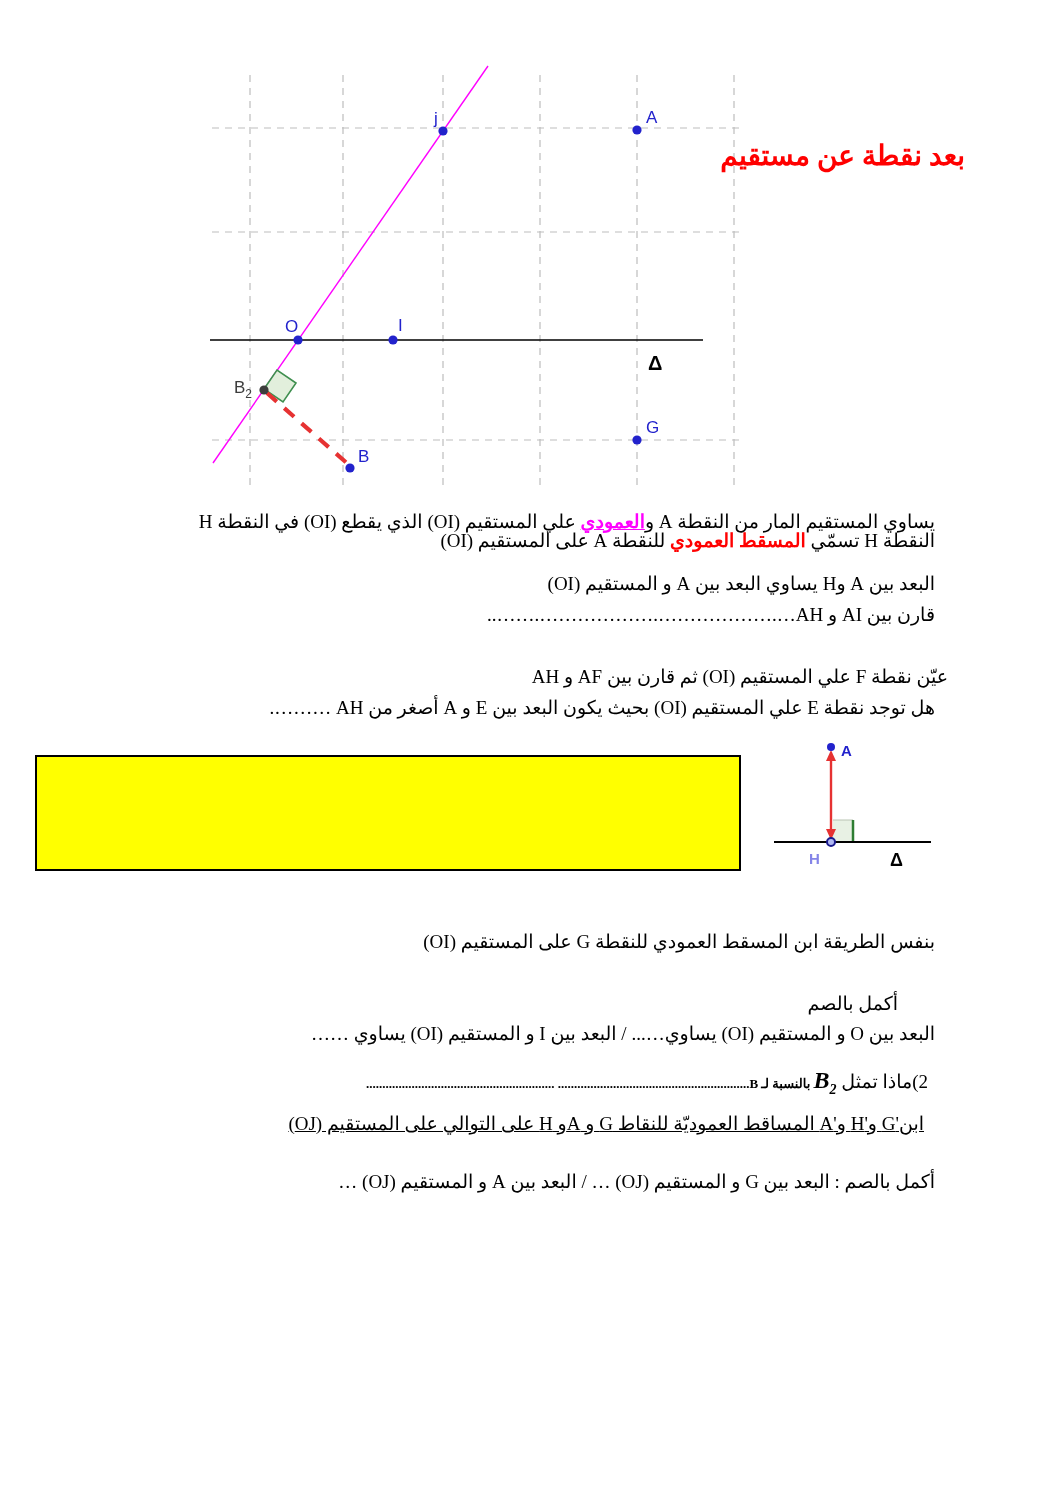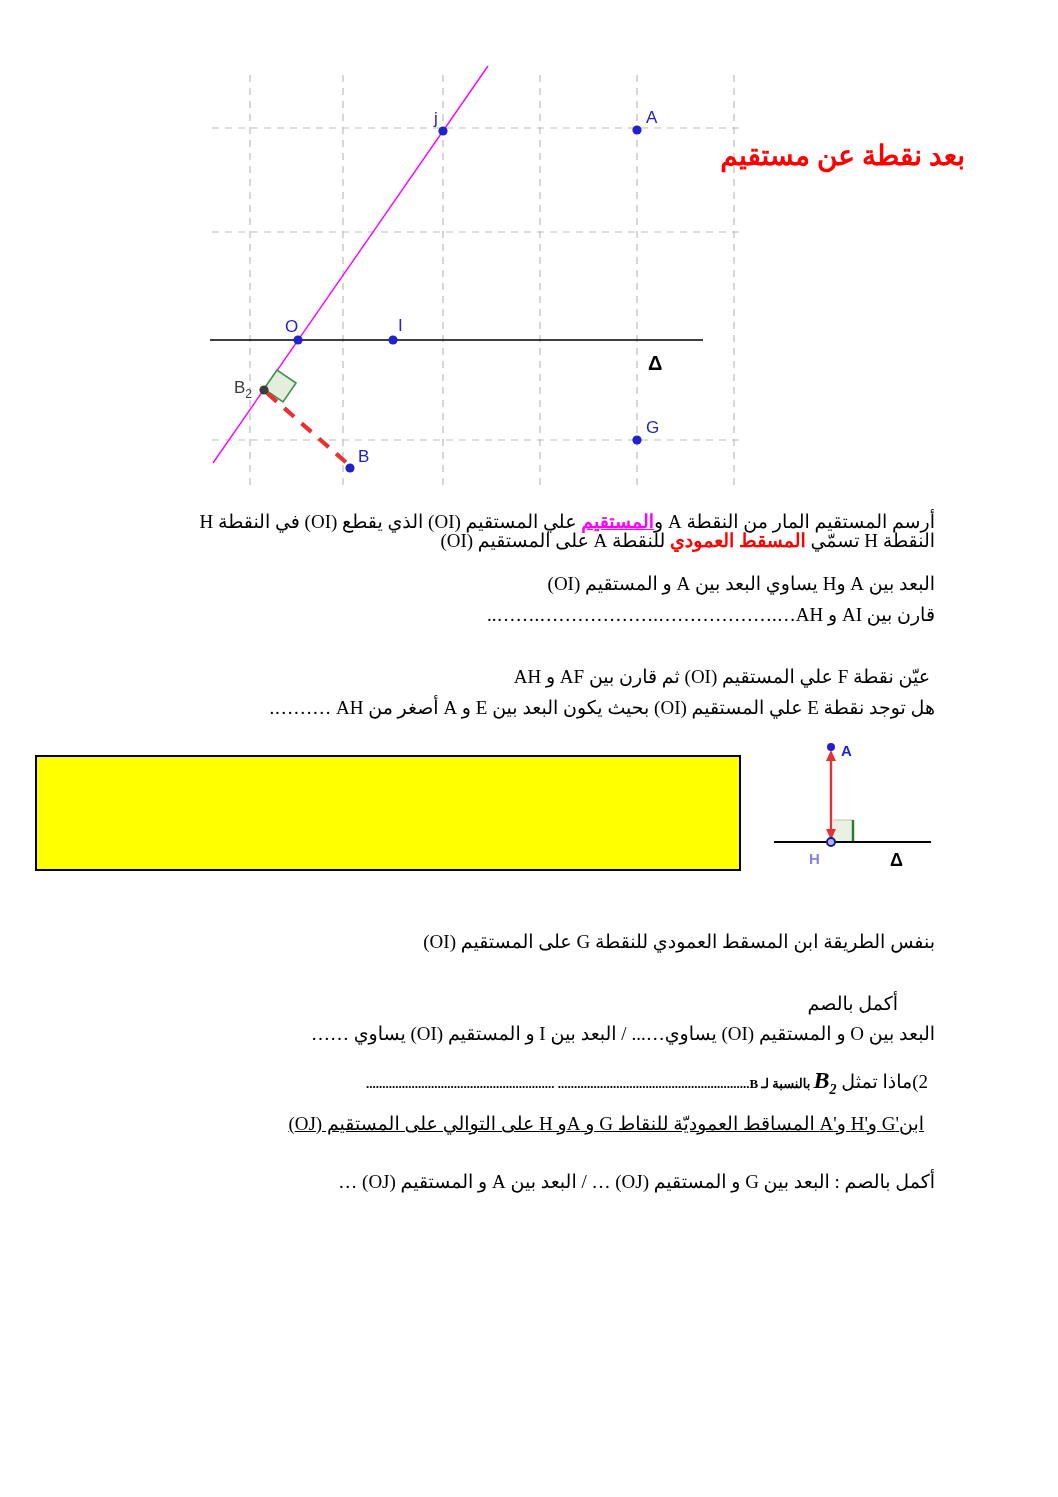--- a/index.html
+++ b/index.html
@@ -63,28 +63,28 @@
       <text x="358" y="462">B</text>
       <text x="646" y="433">G</text>
       <text x="234" y="393" fill="#3d3d3d"><tspan>B</tspan><tspan dy="5" font-size="12">2</tspan></text>
       <text x="648" y="370" fill="#000000" font-size="20" font-weight="bold">Δ</text>
     </g>
   </svg>
 
   <div class="title" style="right:93px;top:139px;">بعد نقطة عن مستقيم</div>
 
   <div class="tline" style="right:123px;top:510px;">
-    <span>أرسم المستقيم المار من النقطة A و</span><span class="hl-magenta">المستقيم</span><span> علي المستقيم  (OI) الذي يقطع (OI) في النقطة H</span>
+    <span>يساوي المستقيم المار من النقطة A و</span><span class="hl-magenta">العمودي</span><span> علي المستقيم  (OI) الذي يقطع (OI) في النقطة H</span>
   </div>
   <div class="tline" style="right:123px;top:529px;">
     <span>النقطة H تسمّي </span><span class="hl-red">المسقط العمودي</span><span> للنقطة A على المستقيم (OI)</span>
   </div>
   <div class="tline" style="right:123px;top:572px;">البعد بين A وH يساوي البعد بين A و المستقيم  (OI)</div>
   <div class="tline" style="right:123px;top:603px;">قارن بين   AI  و AH….……………….……………….……..</div>
-  <div class="tline" style="right:128px;top:665px;">عيّن نقطة F علي المستقيم  (OI)  ثم قارن بين  AF  و  AH</div>
+  <div class="tline" style="right:110px;top:665px;">عيّن نقطة F علي المستقيم  (OI)  ثم قارن بين  AF  و  AH</div>
   <div class="tline" style="right:123px;top:696px;">هل توجد نقطة E علي المستقيم (OI) بحيث يكون البعد بين  E  و  A  أصغر من AH ……….</div>
 
   <div class="yellow-box"></div>
 
   <svg style="left:762px;top:732px" width="185" height="145" viewBox="762 732 185 145">
     <rect x="833" y="820" width="20" height="22" fill="#e8f1e4"></rect>
     <line x1="833" y1="820" x2="853" y2="820" stroke="#b9c4b3" stroke-width="1"></line>
     <line x1="853" y1="820" x2="853" y2="842" stroke="#2e7d32" stroke-width="2.5"></line>
 
     <line x1="831" y1="758" x2="831" y2="832" stroke="#e63232" stroke-width="2.4"></line>

